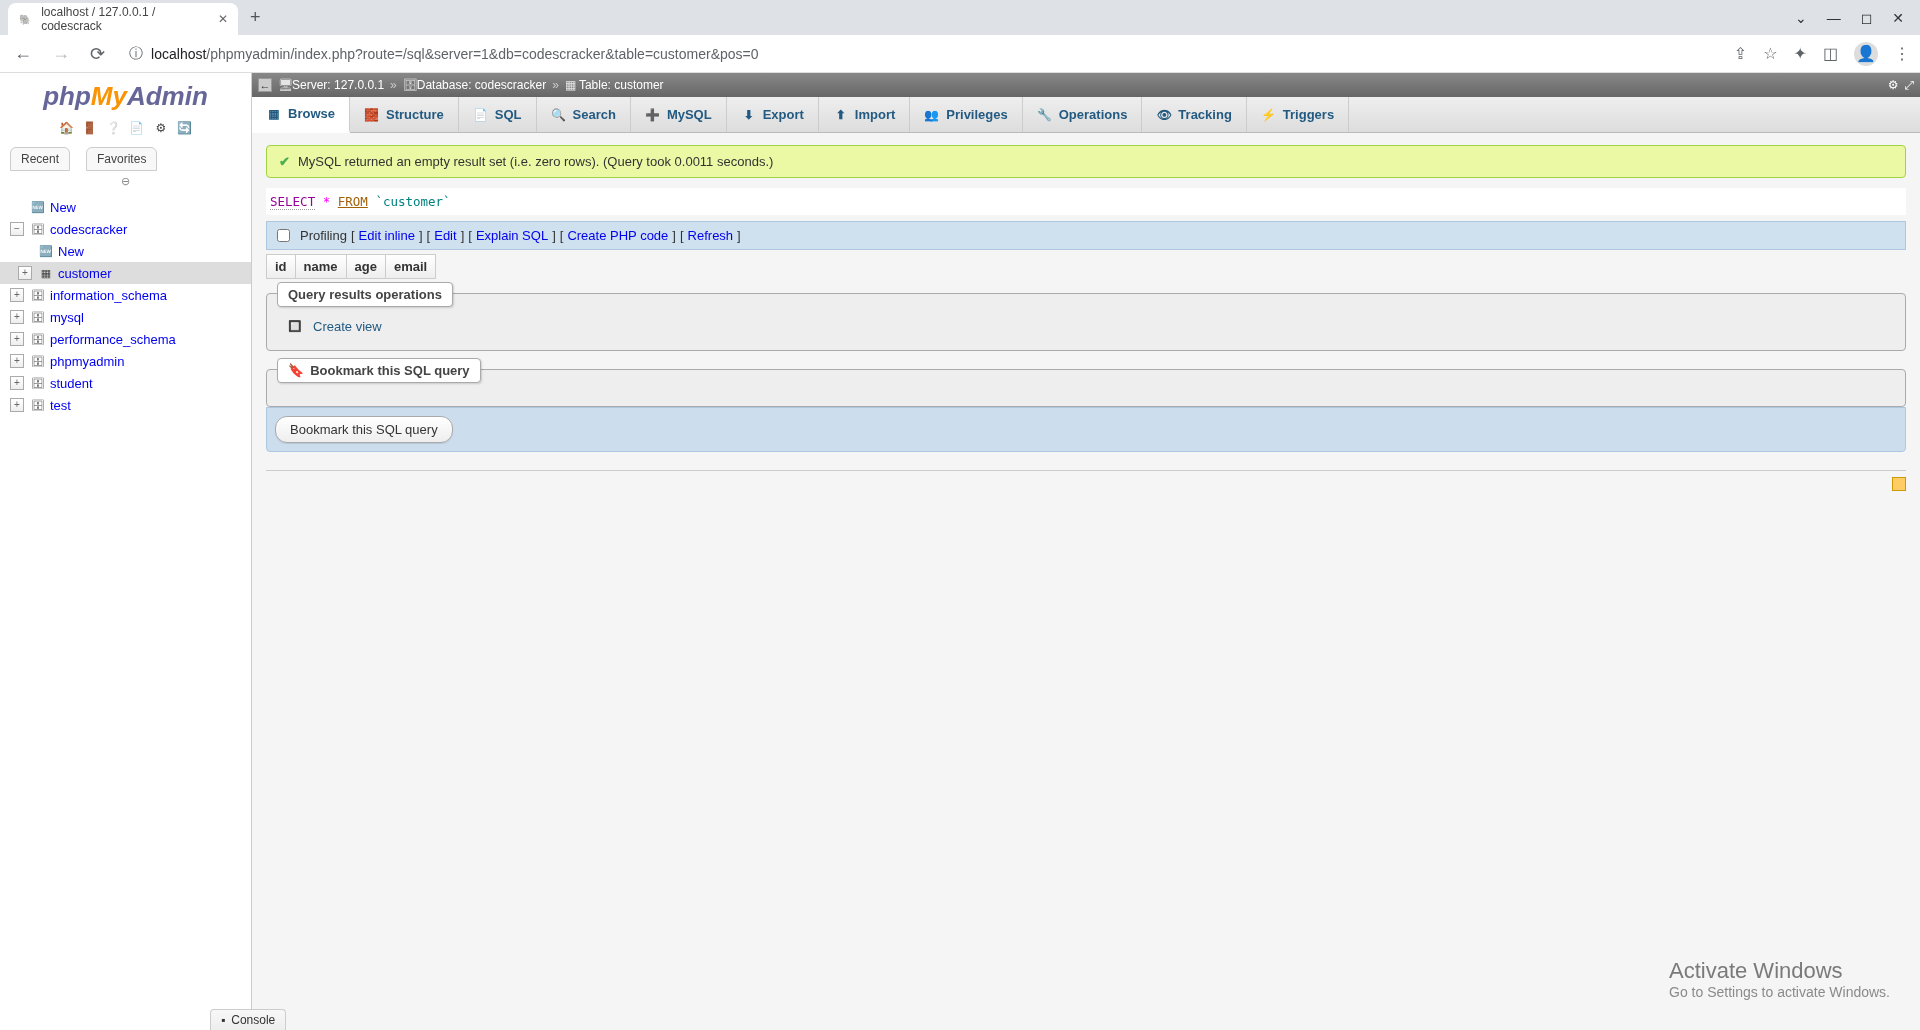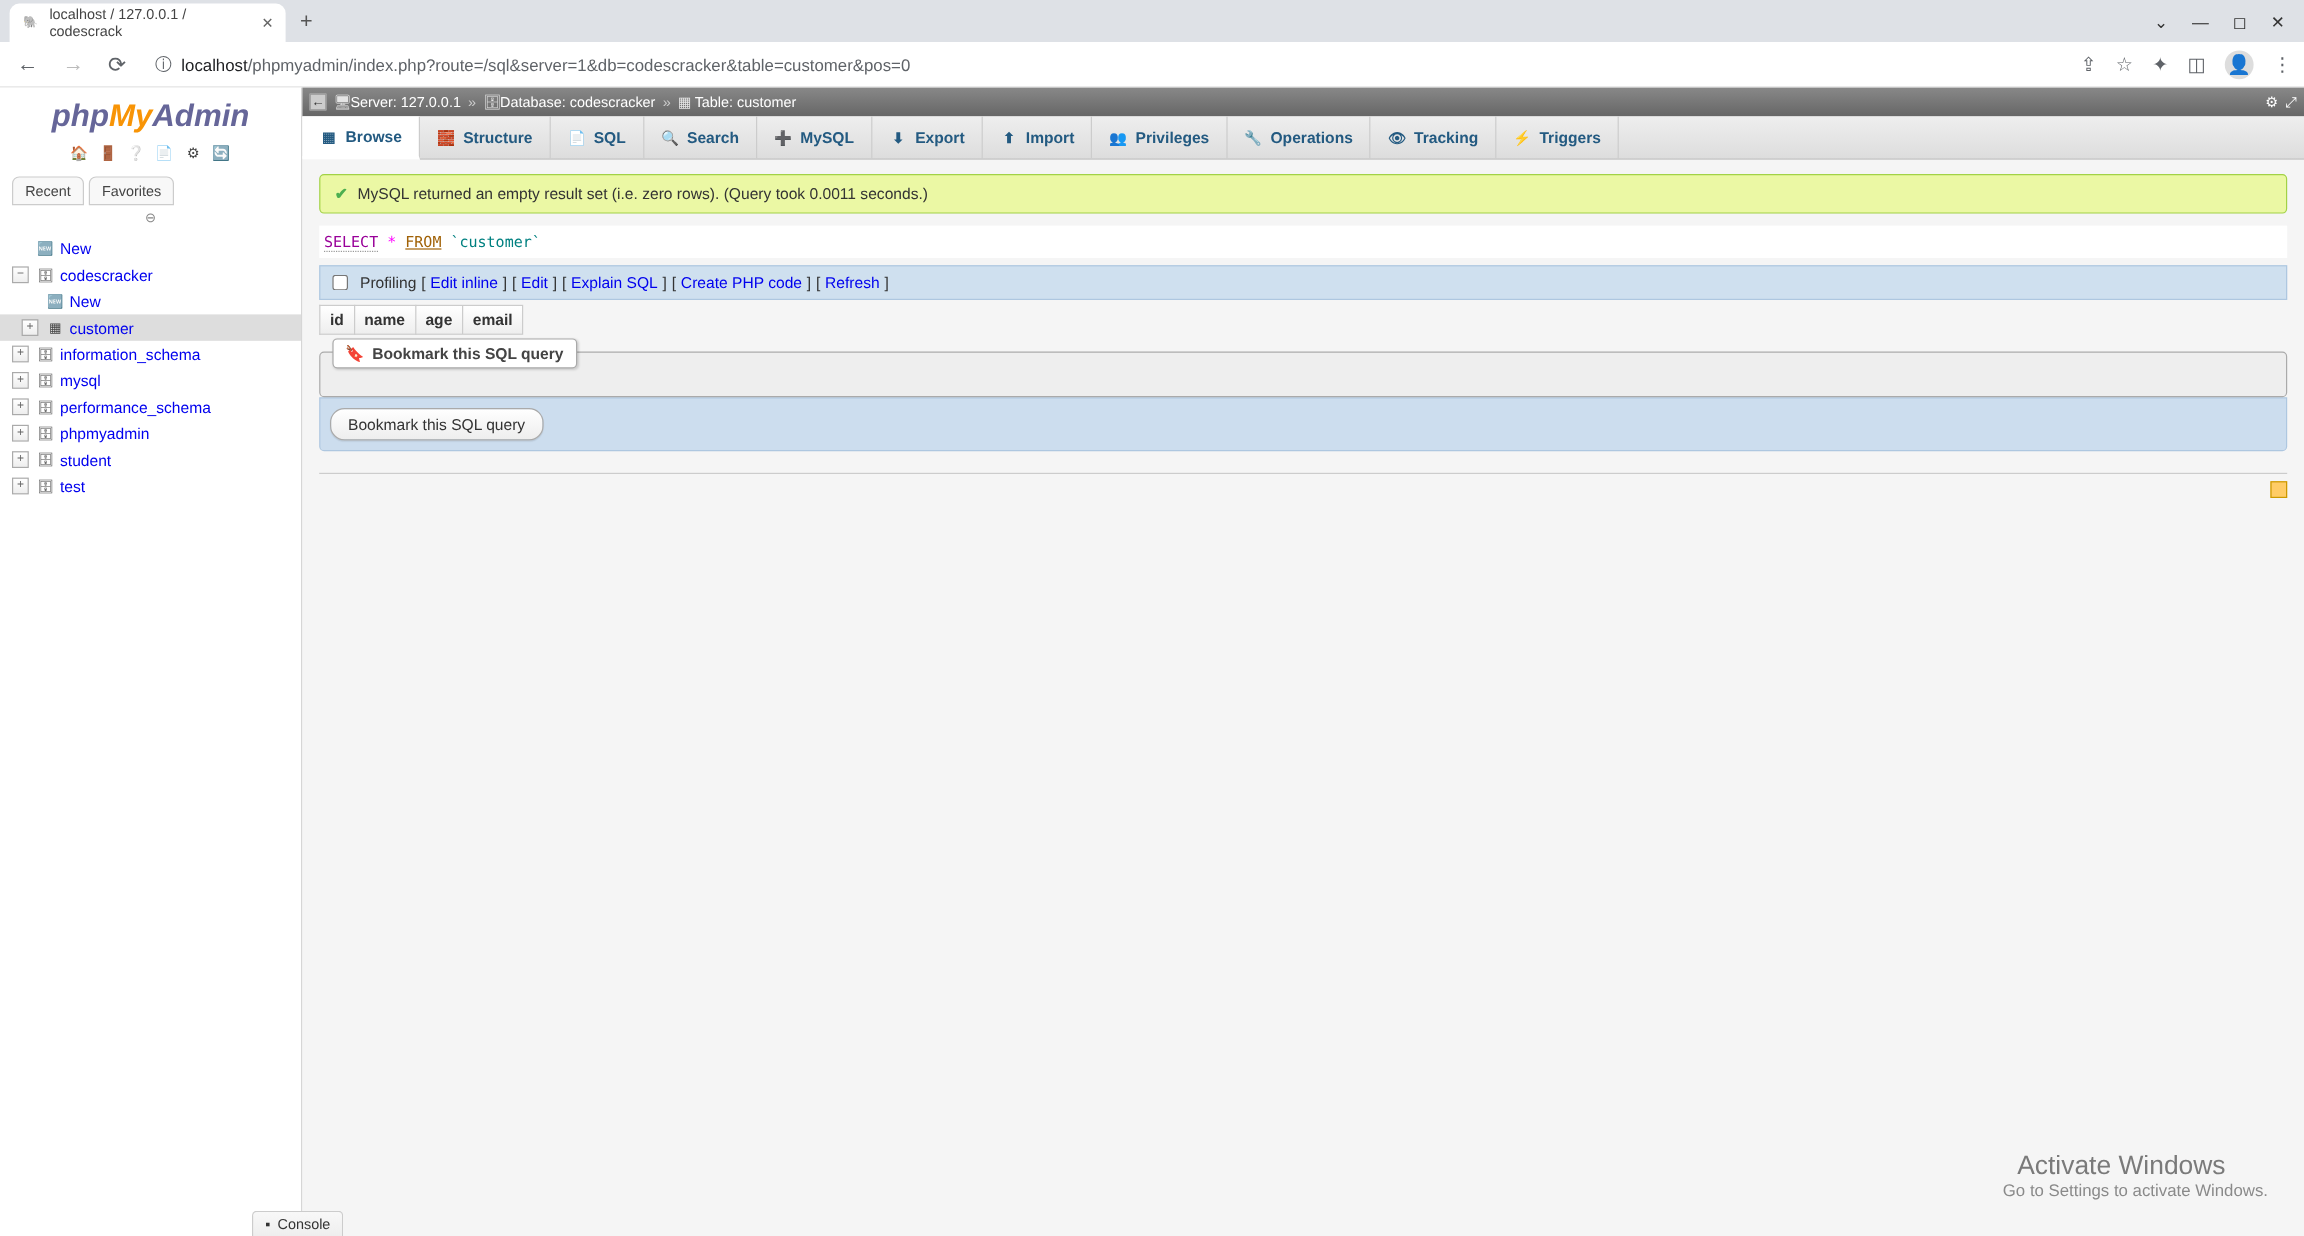--- a/index.html
+++ b/index.html
@@ -29,21 +29,21 @@
 
 .sidebar { width: 252px; background: #fff; border-right: 1px solid #ccc; display: flex; flex-direction: column; }
 .logo { text-align: center; padding: 8px 0 4px 0; }
 .logo-text { font-family: sans-serif; font-size: 26px; font-weight: bold; font-style: italic; }
 .logo-php { color: #666699; }
 .logo-my { color: #f89406; }
 .logo-admin { color: #666699; }
 .sidebar-icons { text-align: center; padding: 4px 0; }
 .sidebar-icons span { display: inline-block; width: 16px; height: 16px; margin: 0 2px; cursor: pointer; font-size: 12px; }
 
-.sidebar-tabs { display: flex; padding: 6px 10px 0 10px; gap: 4px; }
+.sidebar-tabs { display: flex; padding: 6px 10px 0 10px; gap: 16px; }
 .sidebar-tab { border: 1px solid #ccc; border-radius: 6px 6px 0 0; padding: 4px 10px; background: #f8f8f8; cursor: pointer; font-size: 12px; }
 .sidebar-link-icon { text-align: center; padding: 4px 0; color: #888; font-size: 11px; }
 
 .tree { padding: 4px 0; font-size: 13px; overflow-y: auto; flex: 1; }
 .tree-item { display: flex; align-items: center; padding: 2px 4px 2px 10px; cursor: pointer; white-space: nowrap; height: 22px; }
 .tree-item.selected { background: #ddd; }
 .tree-expand { width: 14px; height: 14px; border: 1px solid #aaa; background: linear-gradient(#fff,#eee); display: inline-flex; align-items: center; justify-content: center; font-size: 10px; margin-right: 2px; color: #666; line-height: 1; }
 .tree-spacer { width: 16px; display: inline-block; }
 .tree-icon { width: 16px; height: 16px; display: inline-flex; align-items: center; justify-content: center; margin: 0 4px; font-size: 11px; }
 .tree-item a { color: #0000ee; text-decoration: none; }
@@ -99,21 +99,21 @@
 .submit-bar { background: #ccddee; border: 1px solid #aec7e0; padding: 8px; border-radius: 0 0 4px 4px; margin-top: -18px; margin-bottom: 18px; }
 .submit-btn { background: linear-gradient(#fff,#eee); border: 1px solid #aaa; border-radius: 12px; padding: 5px 14px; cursor: pointer; font-size: 13px; color: #333; box-shadow: 0 1px 1px rgba(0,0,0,0.1); }
 
 hr { border: none; border-top: 1px solid #ccc; margin: 6px 0; }
 
 
 .console-bar { position: fixed; bottom: 0; left: 210px; background: linear-gradient(#f8f8f8,#eee); border: 1px solid #ccc; border-bottom: none; border-radius: 4px 4px 0 0; padding: 3px 10px; font-size: 12px; color: #333; display: flex; align-items: center; gap: 6px; cursor: pointer; }
 
 
 .watermark { position: fixed; right: 30px; bottom: 30px; text-align: left; color: #888; pointer-events: none; }
-.watermark .wm-title { font-size: 22px; color: #7a7a7a; margin-left: 12px; }
+.watermark .wm-title { font-size: 22px; color: #7a7a7a; }
 .watermark .wm-sub { font-size: 14px; color: #8a8a8a; text-align: right; }
 </style>
 </head>
 <body>
 
 <div class="browser-chrome">
   <div class="browser-tab">
     <span class="favicon">🐘</span>
     <span>localhost / 127.0.0.1 / codescrack</span>
     <span class="tab-close">✕</span>
@@ -317,20 +317,27 @@
           <span> ]</span>
       </div>
 
       <div class="result-cols">
         <div class="result-col">id</div>
         <div class="result-col">name</div>
         <div class="result-col">age</div>
         <div class="result-col">email</div>
       </div>
 
+      <div class="fieldset">
+        <div class="fieldset-legend">Query results operations</div>
+        <div class="create-view-link">
+          <span class="tree-icon">🔲</span>
+          <a>Create view</a>
+        </div>
+      </div>
 
       <div class="fieldset" style="padding-bottom:20px;">
         <div class="fieldset-legend">
           <span>🔖</span>
           <span>Bookmark this SQL query</span>
         </div>
       </div>
       <div class="submit-bar">
         <button class="submit-btn">Bookmark this SQL query</button>
       </div>

